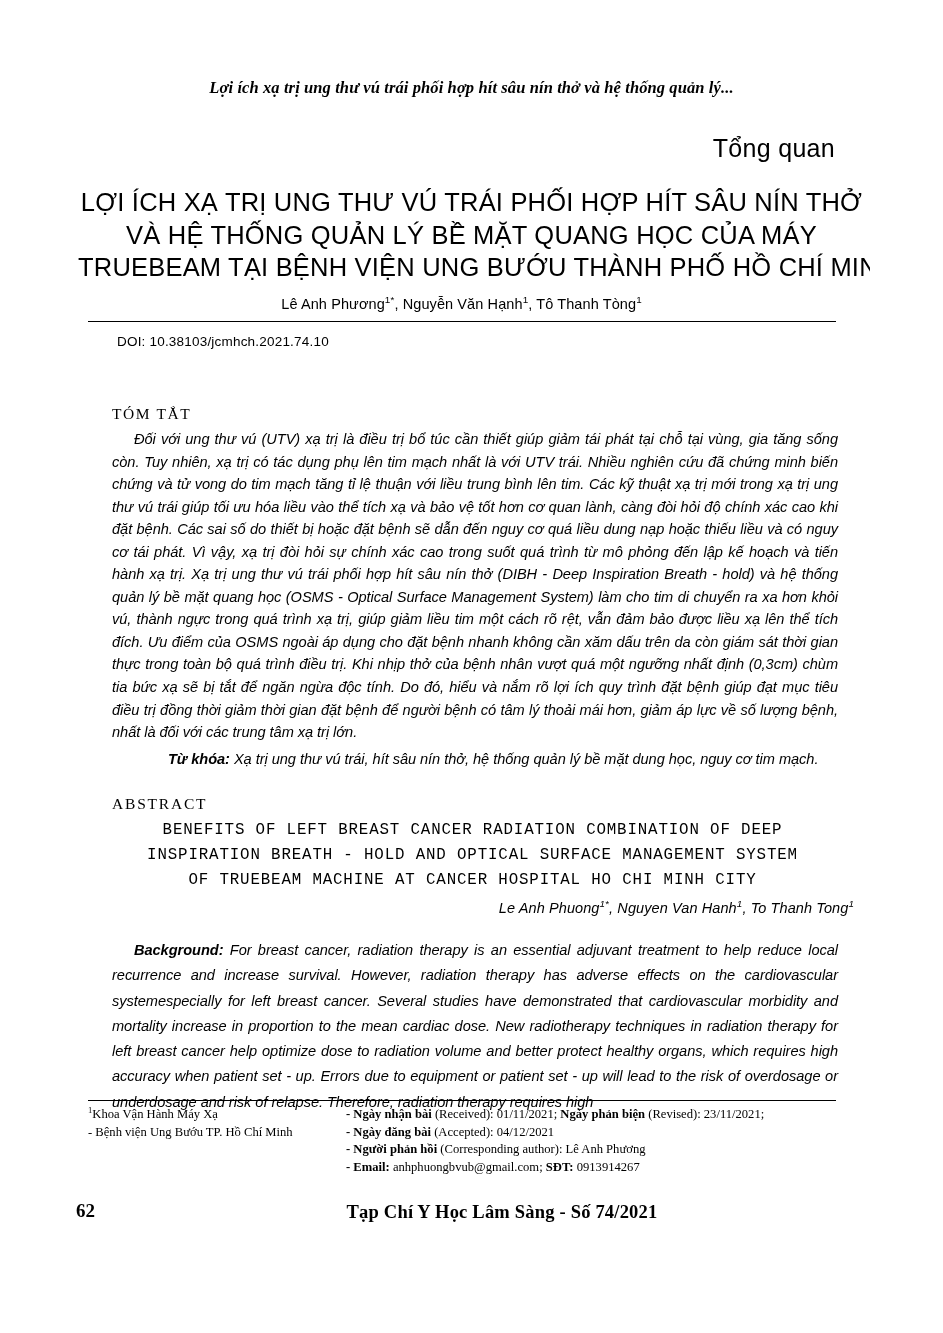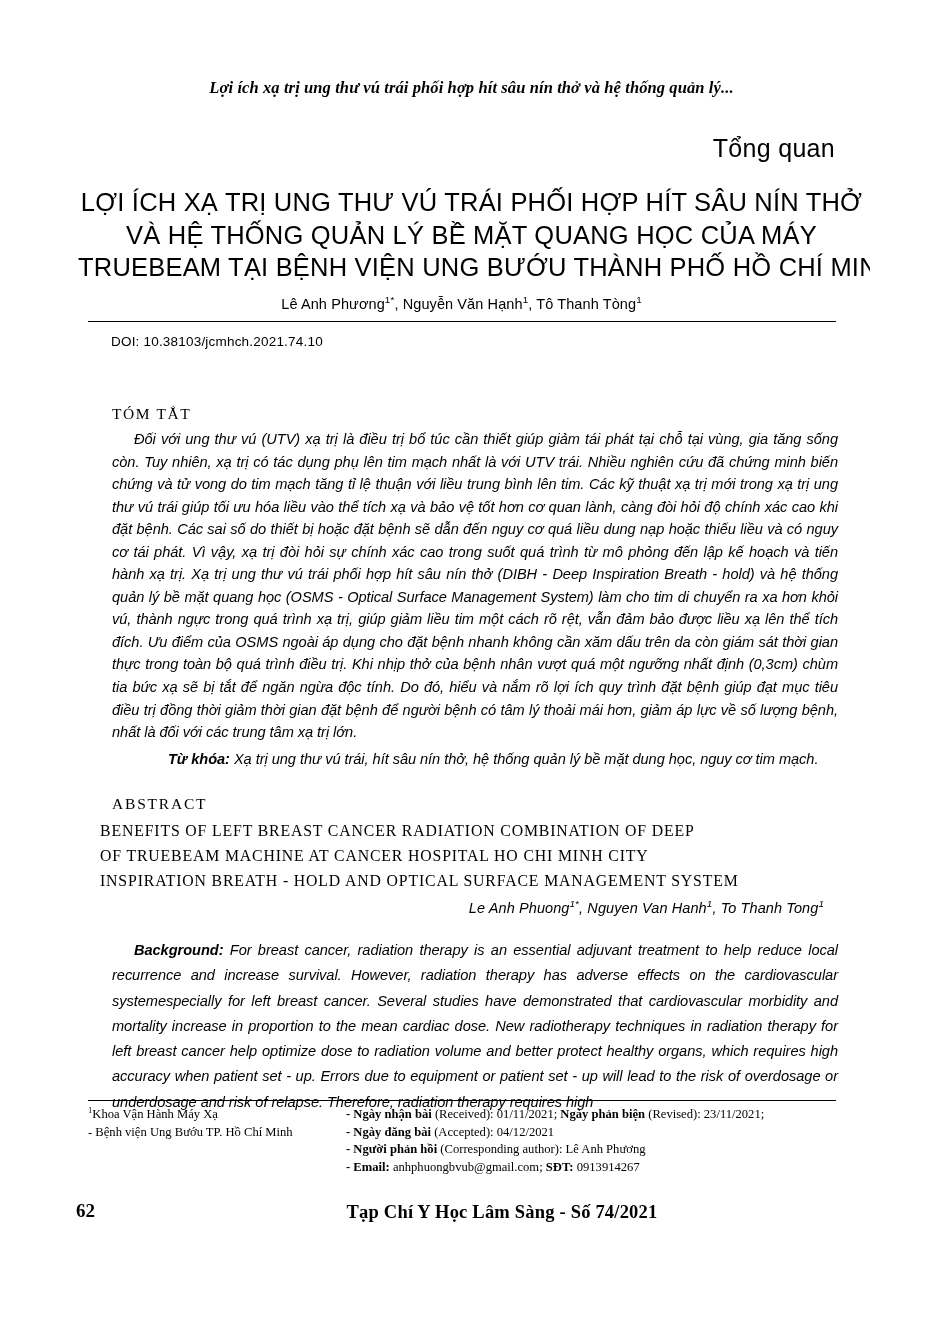--- a/index.html
+++ b/index.html
@@ -90,21 +90,21 @@
     left: 88px;
     width: 748px;
     height: 1px;
     background: #000000;
   }
 
   
   .doi {
     position: absolute;
     top: 334px;
-    left: 111px;
+    left: 117px;
     font-family: "Liberation Sans", sans-serif;
     font-size: 13.5px;
     letter-spacing: 0.2px;
   }
 
   
   .sec-heading-vi {
     position: absolute;
     top: 405px;
     left: 112px;
@@ -149,30 +149,31 @@
     font-family: "Liberation Serif", serif;
     font-size: 15.5px;
     font-weight: 400;
     letter-spacing: 1.8px;
   }
   .title-en {
     position: absolute;
     top: 818px;
     left: 100px;
     width: 745px;
-    font-family: Liberation Serif, serif;
+    text-align: center;
+    font-family: Liberation Mono, monospace;
     font-size: 15.8px;
     line-height: 25px;
     letter-spacing: 0.85px;
   }
   .title-en .tline { display: block; white-space: nowrap; }
   .authors-en {
     position: absolute;
     top: 900px;
-    left: 98px;
+    left: 128px;
     width: 726px;
     text-align: right;
     font-family: "Liberation Sans", sans-serif;
     font-style: italic;
     font-size: 14.5px;
     letter-spacing: 0.1px;
   }
   .abstract-en {
     position: absolute;
     top: 938px;
@@ -252,22 +253,22 @@
   <div class="sec-heading-vi">TÓM TẮT</div>
   <div class="abstract-vi">Đối với ung thư vú (UTV) xạ trị là điều trị bổ túc cần thiết giúp giảm tái phát tại chỗ tại vùng, gia tăng sống còn. Tuy nhiên, xạ trị có tác dụng phụ lên tim mạch nhất là với UTV trái. Nhiều nghiên cứu đã chứng minh biến chứng và tử vong do tim mạch tăng tỉ lệ thuận với liều trung bình lên tim. Các kỹ thuật xạ trị mới trong xạ trị ung thư vú trái giúp tối ưu hóa liều vào thể tích xạ và bảo vệ tốt hơn cơ quan lành, càng đòi hỏi độ chính xác cao khi đặt bệnh. Các sai số do thiết bị hoặc đặt bệnh sẽ dẫn đến nguy cơ quá liều dung nạp hoặc thiếu liều và có nguy cơ tái phát. Vì vậy, xạ trị đòi hỏi sự chính xác cao trong suốt quá trình từ mô phỏng đến lập kế hoạch và tiến hành xạ trị. Xạ trị ung thư vú trái phối hợp hít sâu nín thở (DIBH - Deep Inspiration Breath - hold) và hệ thống quản lý bề mặt quang học (OSMS - Optical Surface Management System) làm cho tim di chuyển ra xa hơn khỏi vú, thành ngực trong quá trình xạ trị, giúp giảm liều tim một cách rõ rệt, vẫn đảm bảo được liều xạ lên thể tích đích. Ưu điểm của OSMS ngoài áp dụng cho đặt bệnh nhanh không cần xăm dấu trên da còn giám sát thời gian thực trong toàn bộ quá trình điều trị. Khi nhịp thở của bệnh nhân vượt quá một ngưỡng nhất định (0,3cm) chùm tia bức xạ sẽ bị tắt để ngăn ngừa độc tính. Do đó, hiểu và nắm rõ lợi ích quy trình đặt bệnh giúp đạt mục tiêu điều trị đồng thời giảm thời gian đặt bệnh để người bệnh có tâm lý thoải mái hơn, giảm áp lực về số lượng bệnh, nhất là đối với các trung tâm xạ trị lớn.</div>
   <div class="keywords-vi">
     <b>Từ khóa:</b><span> Xạ trị ung thư vú trái, hít sâu nín thở, hệ thống quản lý bề mặt dung học, nguy cơ tim mạch.</span>
   </div>
 
   <div class="sec-heading-en">ABSTRACT</div>
 
   <div class="title-en">
     <span class="tline">BENEFITS OF LEFT BREAST CANCER RADIATION COMBINATION OF DEEP</span>
+    <span class="tline">INSPIRATION BREATH - HOLD AND OPTICAL SURFACE MANAGEMENT SYSTEM</span>
     <span class="tline">OF TRUEBEAM MACHINE AT CANCER HOSPITAL HO CHI MINH CITY</span>
-    <span class="tline">INSPIRATION BREATH - HOLD AND OPTICAL SURFACE MANAGEMENT SYSTEM</span>
   </div>
 
   <div class="authors-en">
     <span>Le Anh Phuong</span><sup>1*</sup><span>, </span><span>Nguyen Van Hanh</span><sup>1</sup><span>, </span><span>To Thanh Tong</span><sup>1</sup>
   </div>
 
   <div class="abstract-en">
     <b>Background:</b><span> For breast cancer, radiation therapy is an essential adjuvant treatment to help reduce local recurrence and increase survival. However, radiation therapy has adverse effects on the cardiovascular systemespecially for left breast cancer. Several studies have demonstrated that cardiovascular morbidity and mortality increase in proportion to the mean cardiac dose. New radiotherapy techniques in radiation therapy for left breast cancer help optimize dose to radiation volume and better protect healthy organs, which requires high accuracy when patient set - up. Errors due to equipment or patient set - up will lead to the risk of overdosage or underdosage and risk of relapse. Therefore, radiation therapy requires high</span>
   </div>
 

